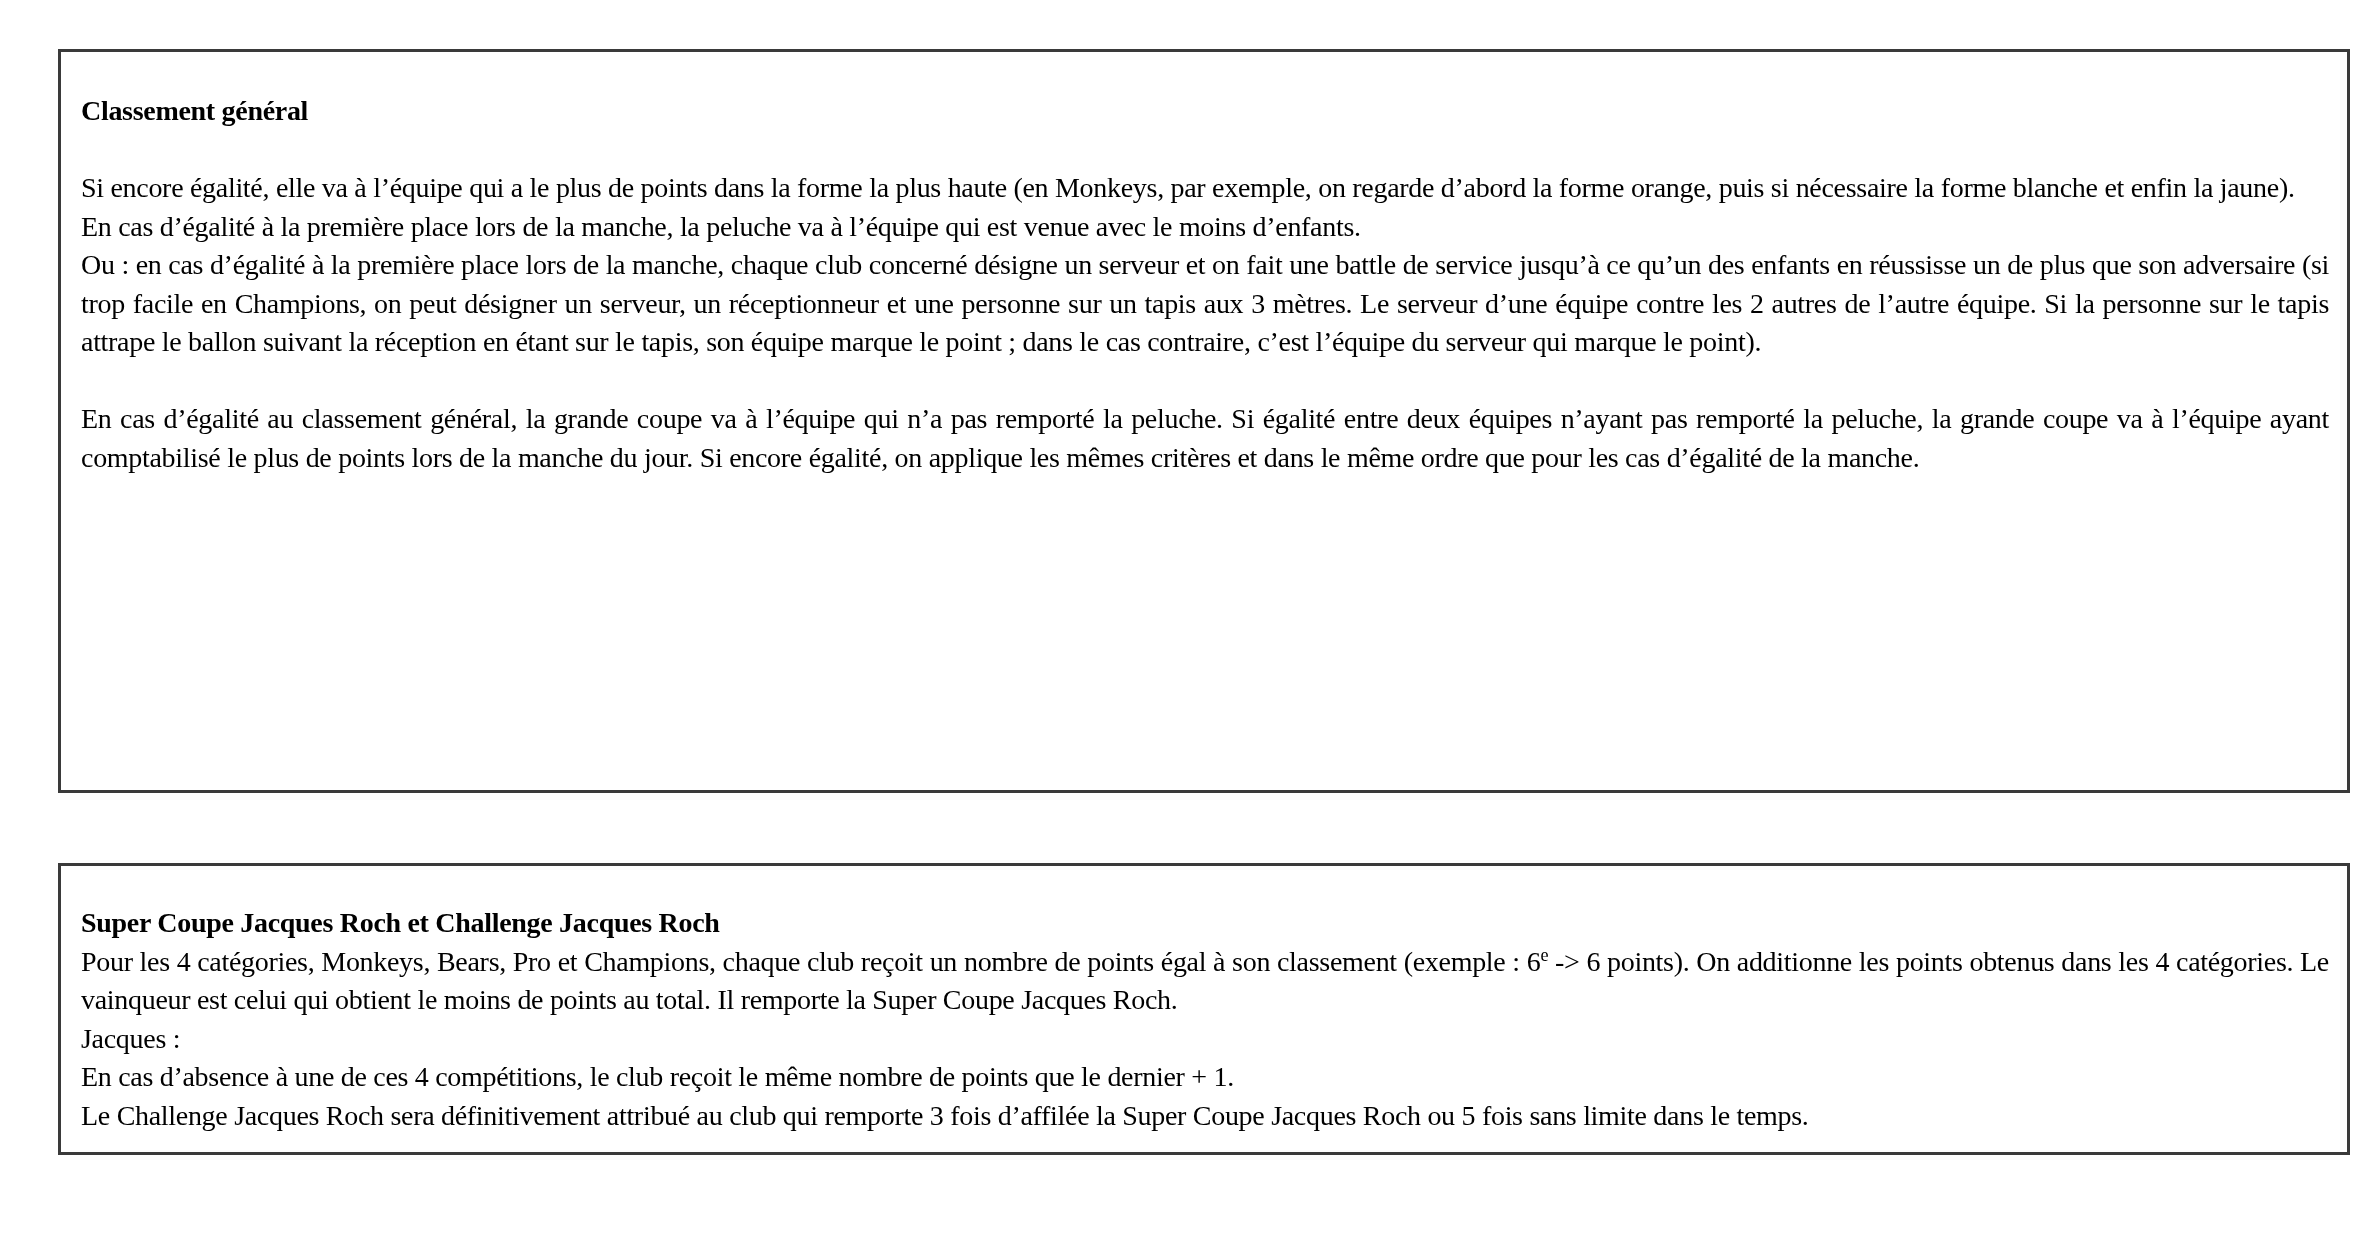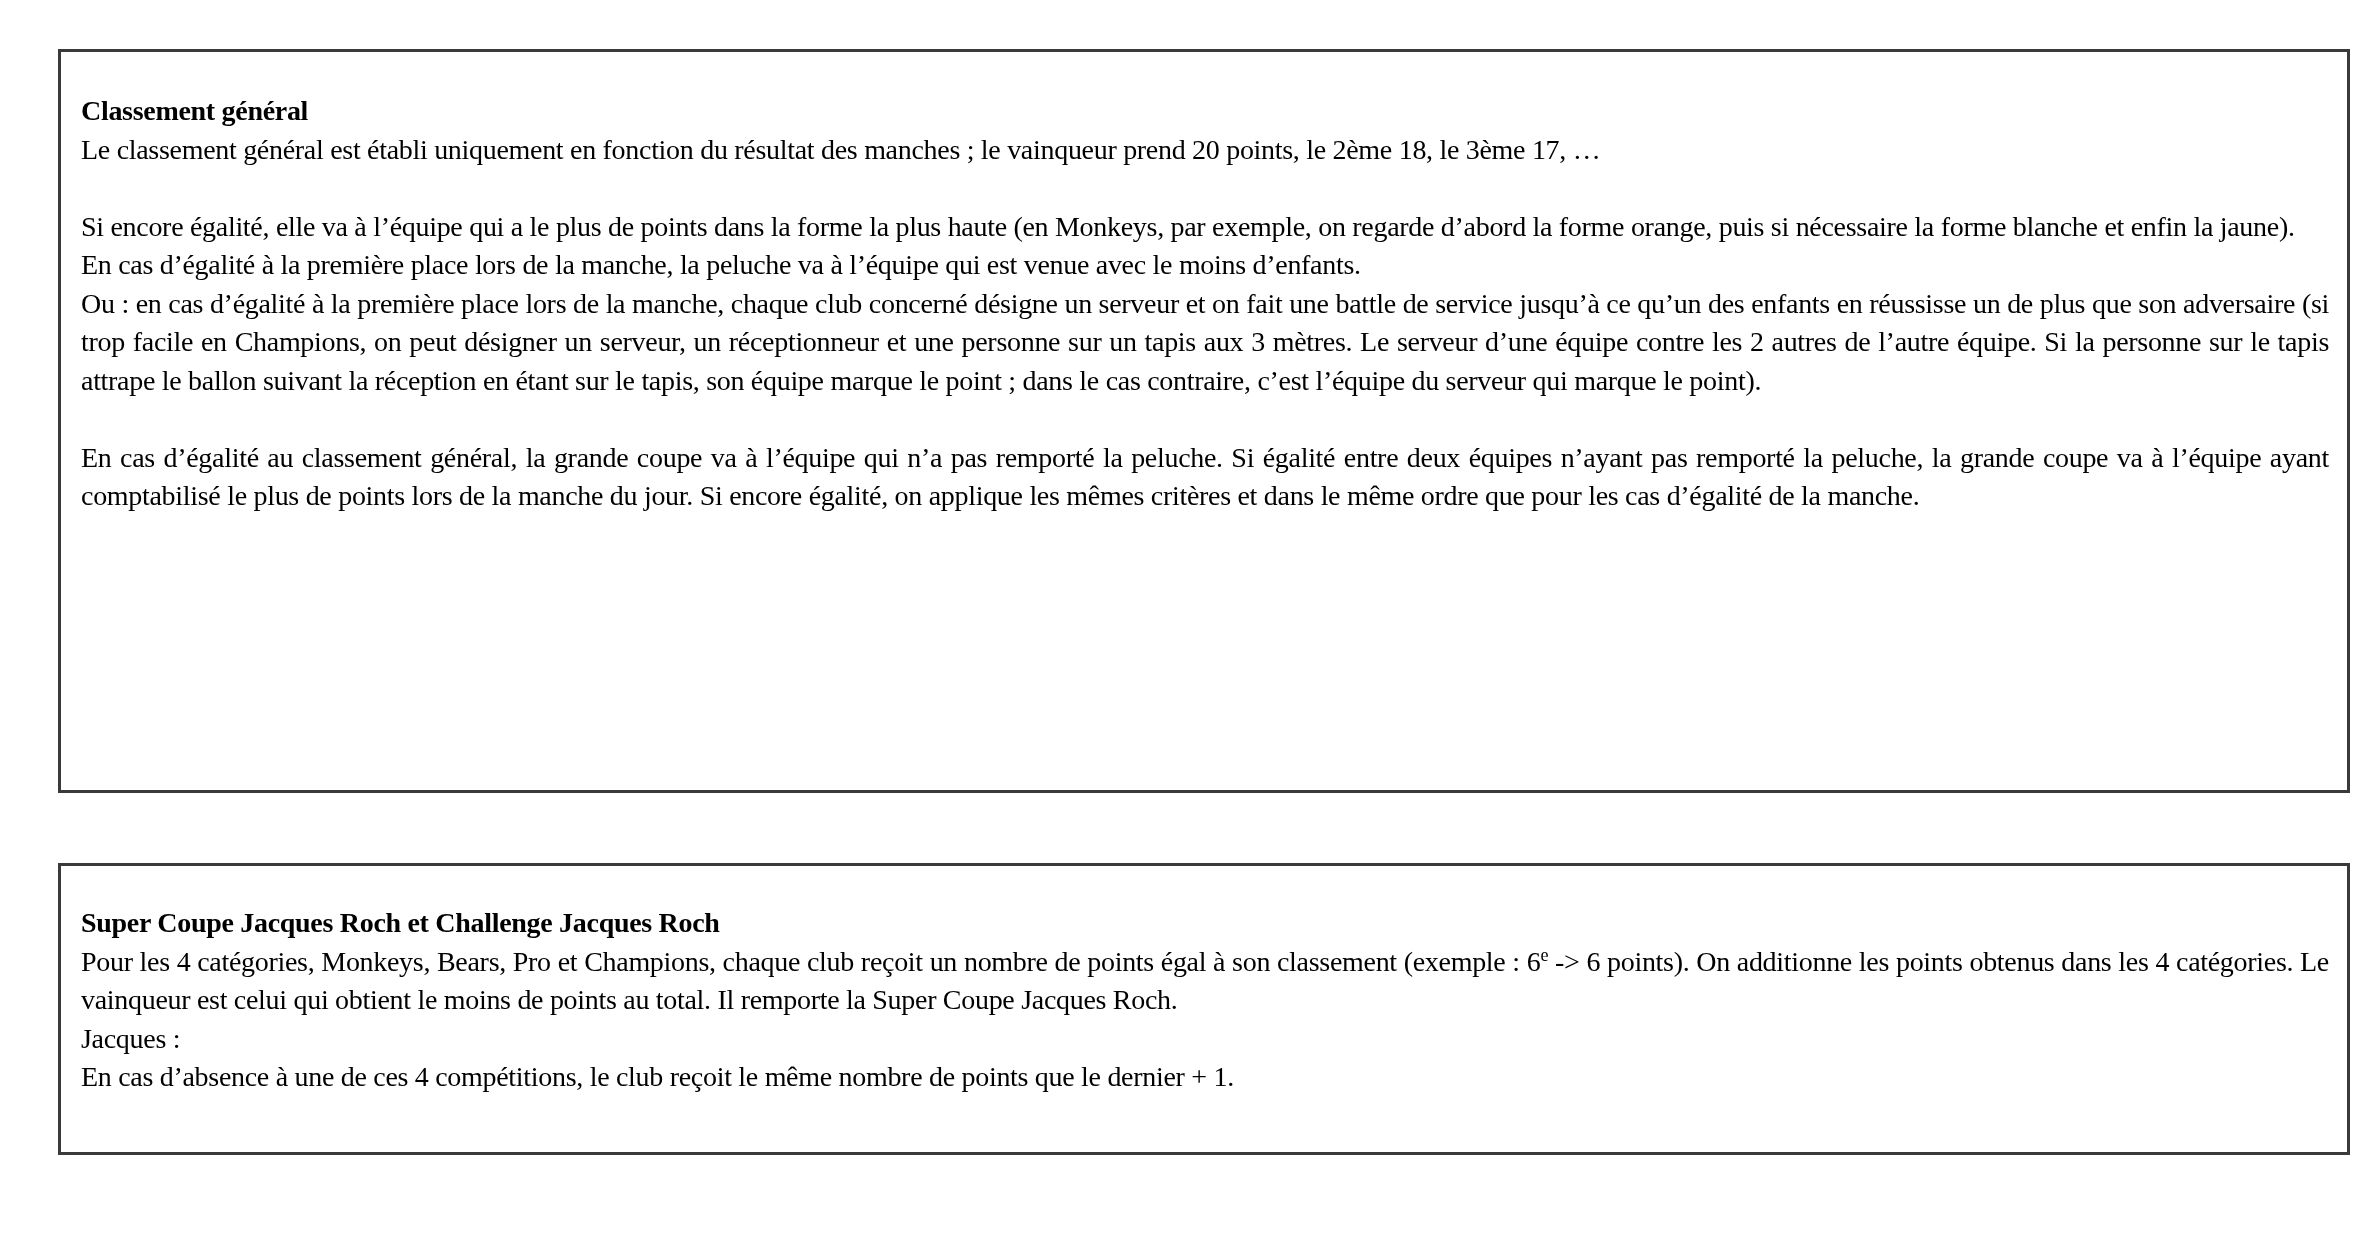--- a/index.html
+++ b/index.html
@@ -56,29 +56,29 @@
     line-height: 0;
   }
 </style>
 </head>
 <body>
 
 <div class="page">
 
   <div class="textbox" id="box-classement">
     <p class="heading">Classement général</p>
-    <p>Le classement général est établi uniquement en fonction du résultat des manches ; le vainqueur prend 20 points, le 2ème 18, le 3ème 17, …</p>
     <div class="blank-line"></div>
     <p>Si encore égalité, elle va à l’équipe qui a le plus de points dans la forme la plus haute (en Monkeys, par exemple, on regarde d’abord la forme orange, puis si nécessaire la forme blanche et enfin la jaune).</p>
     <p>En cas d’égalité à la première place lors de la manche, la peluche va à l’équipe qui est venue avec le moins d’enfants.</p>
     <p>Ou : en cas d’égalité à la première place lors de la manche, chaque club concerné désigne un serveur et on fait une battle de service jusqu’à ce qu’un des enfants en réussisse un de plus que son adversaire (si trop facile en Champions, on peut désigner un serveur, un réceptionneur et une personne sur un tapis aux 3 mètres. Le serveur d’une équipe contre les 2 autres de l’autre équipe. Si la personne sur le tapis attrape le ballon suivant la réception en étant sur le tapis, son équipe marque le point ; dans le cas contraire, c’est l’équipe du serveur qui marque le point).</p>
     <div class="blank-line"></div>
     <p>En cas d’égalité au classement général, la grande coupe va à l’équipe qui n’a pas remporté la peluche. Si égalité entre deux équipes n’ayant pas remporté la peluche, la grande coupe va à l’équipe ayant comptabilisé le plus de points lors de la manche du jour. Si encore égalité, on applique les mêmes critères et dans le même ordre que pour les cas d’égalité de la manche.</p>
   </div>
 
   <div class="textbox" id="box-supercoupe">
     <p class="heading">Super Coupe Jacques Roch et Challenge Jacques Roch</p>
     <p><span>Pour les 4 catégories, Monkeys, Bears, Pro et Champions, chaque club reçoit un nombre de points égal à son classement (exemple : 6</span><sup class="ord">e</sup><span> -&gt; 6 points). On additionne les points obtenus dans les 4 catégories. Le vainqueur est celui qui obtient le moins de points au total. Il remporte la Super Coupe Jacques Roch.</span></p>
     <p>Jacques :</p>
     <p>En cas d’absence à une de ces 4 compétitions, le club reçoit le même nombre de points que le dernier + 1.</p>
+    <p>Le Challenge Jacques Roch sera définitivement attribué au club qui remporte 3 fois d’affilée la Super Coupe Jacques Roch ou 5 fois sans limite dans le temps.</p>
   </div>
 
 </div>
 
 </body></html>

